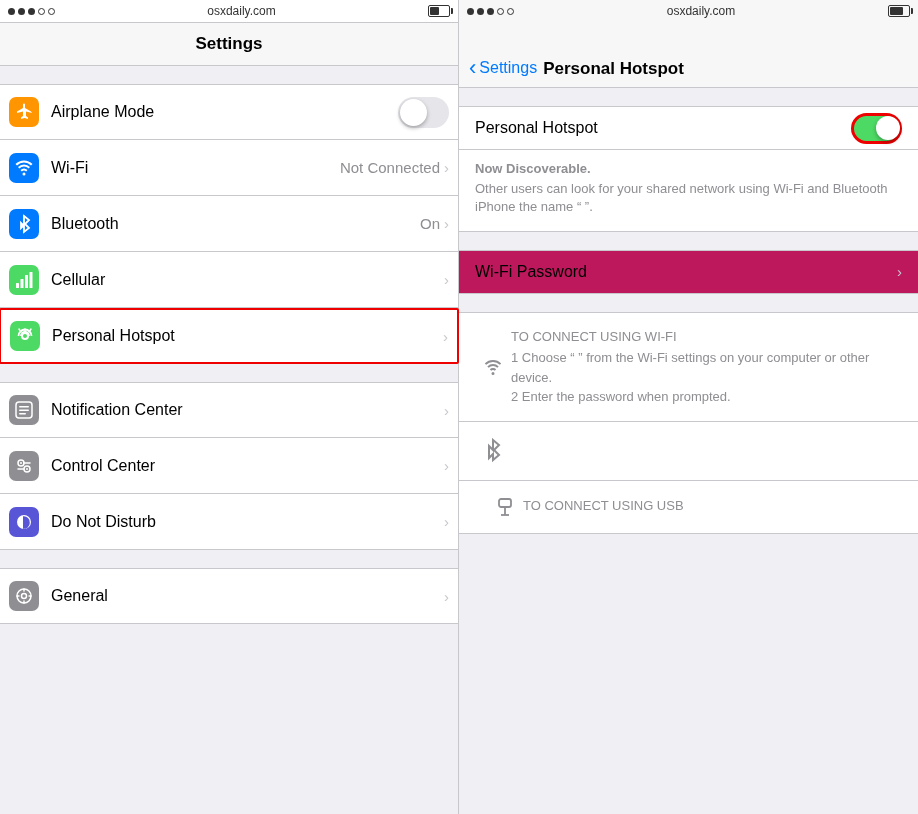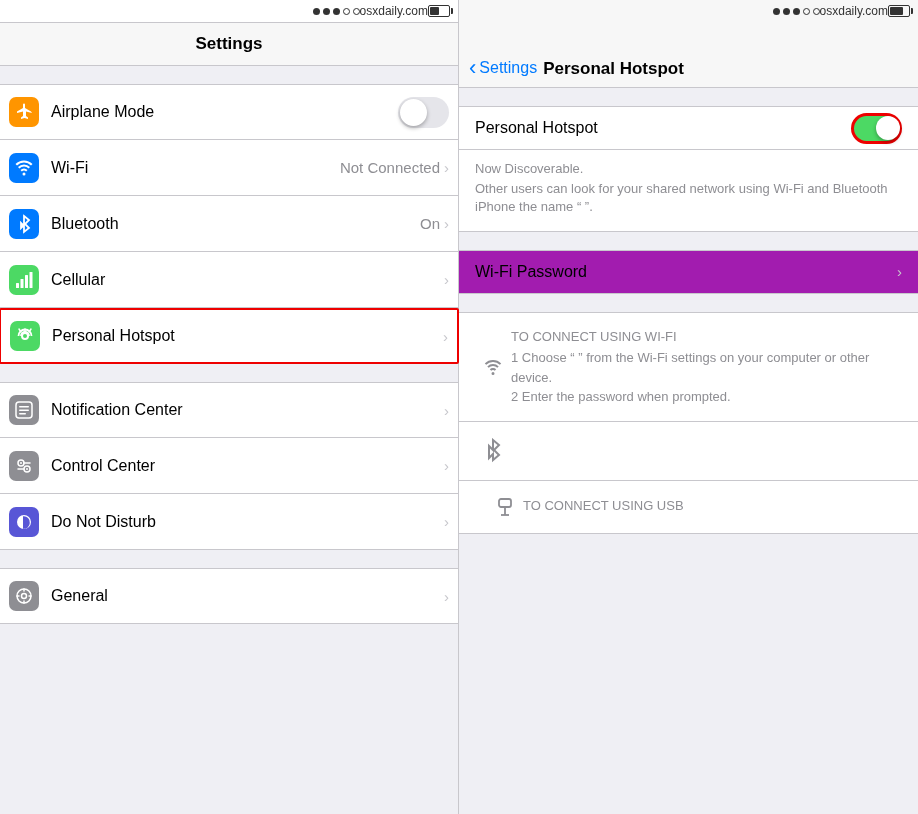--- a/index.html
+++ b/index.html
@@ -20,21 +20,21 @@
       display: flex;
       flex-direction: column;
       border-right: 1px solid #c8c7cc;
     }
 
     .status-bar {
       height: 22px;
       background: #fff;
       display: flex;
       align-items: center;
-      justify-content: flex-end;
+      justify-content: space-between;
       padding: 0 8px;
       font-size: 12px;
       font-weight: 500;
     }
     .status-bar .dots { display: flex; gap: 3px; align-items: center; }
     .status-bar .dot { width: 7px; height: 7px; border-radius: 50%; background: #333; }
     .status-bar .dot.empty { background: transparent; border: 1.5px solid #333; }
     .status-bar .battery {
       width: 22px; height: 12px; border: 1.5px solid #333; border-radius: 2px; position: relative;
       display: flex; align-items: center; padding: 1px;
@@ -211,24 +211,25 @@
       padding: 10px 16px 14px;
       font-size: 13px;
       color: #8e8e93;
       line-height: 1.4;
       border-bottom: 0.5px solid #c8c7cc;
     }
     .discoverable-text .disc-title {
       color: #8e8e93;
       font-size: 13px;
       margin-bottom: 2px;
+      font-weight: bold;
     }
 
     .wifi-password-row {
-      background: #a21caf;
+      background: #be185d;
       display: flex;
       align-items: center;
       height: 44px;
       padding: 0 16px;
       border-bottom: 0.5px solid #c8c7cc;
       border-top: 0.5px solid #c8c7cc;
       margin-top: 18px;
     }
     .wifi-pw-label {
       font-size: 16px;

